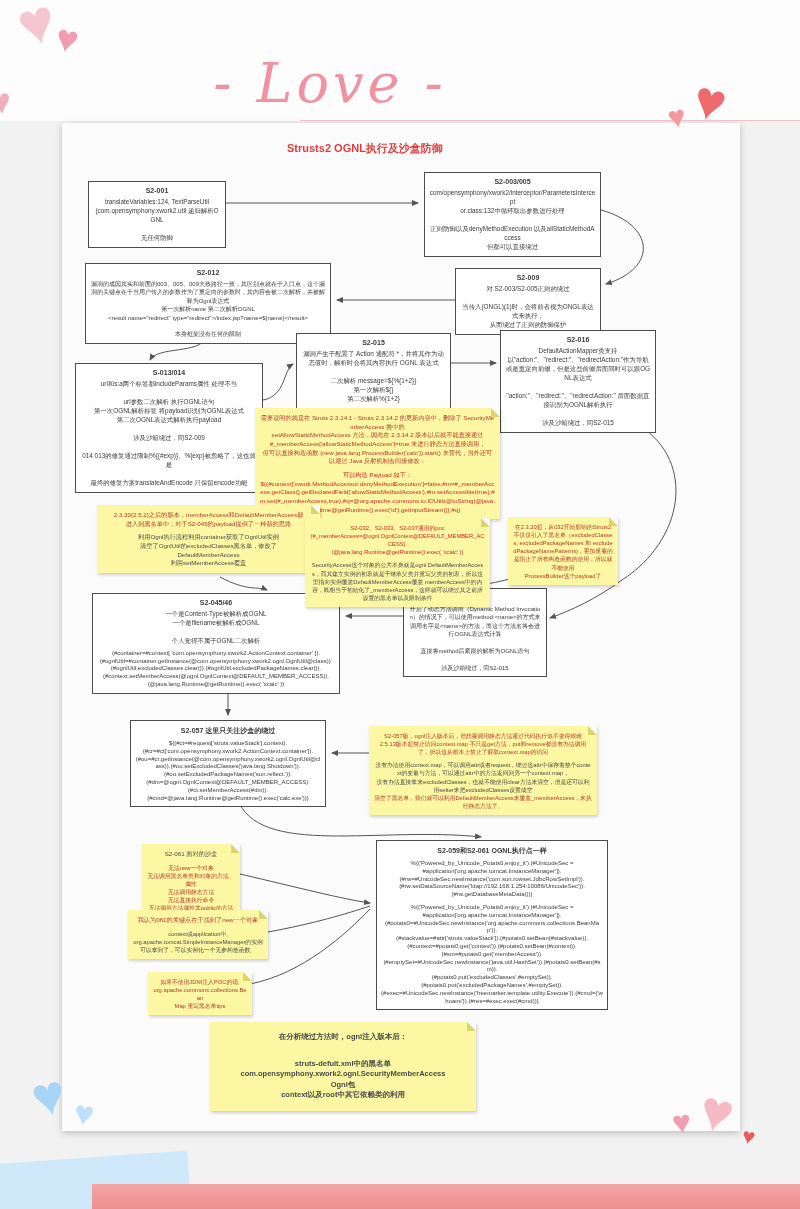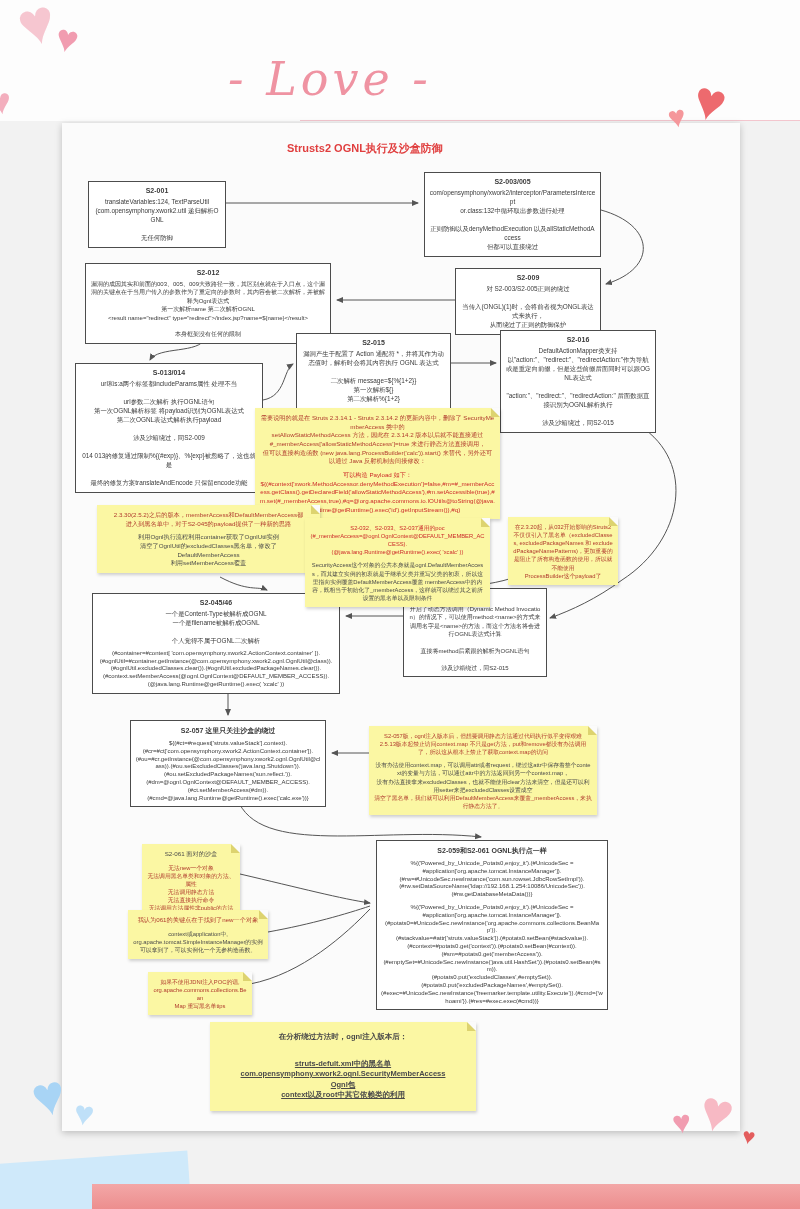--- a/index.html
+++ b/index.html
@@ -7,21 +7,21 @@
   body {
     position:relative; overflow:hidden;
     background:#f2f2f2;
     font-family:"Liberation Sans","DejaVu Sans",sans-serif;
     color:#3a3a3a;
   }
   .topband { position:absolute; left:0; top:0; width:800px; height:121px; background:#fdfdfd; }
   .topband-line { position:absolute; left:300px; top:120px; width:500px; height:1px; background:#f3c6ce; }
   .love { position:absolute; left:0; top:52px; width:660px; text-align:center;
     font-family:"DejaVu Serif","Liberation Serif",serif; font-style:italic;
-    font-size:46px; color:#ef93a2; letter-spacing:4px; }
+    font-size:54px; color:#ef93a2; letter-spacing:4px; }
   .paper { position:absolute; left:62px; top:123px; width:678px; height:1008px;
     background:#fbfbfb; box-shadow:0 2px 7px rgba(0,0,0,.22); }
   .doc-title { position:absolute; left:287px; top:141px; font-size:11px; font-weight:bold; color:#e03e3e; }
 
   .heart { position:absolute; line-height:1; user-select:none; }
 
   svg.wires { position:absolute; left:0; top:0; width:800px; height:1209px; pointer-events:none; }
 
   .node { position:absolute; background:#fff; border:1px solid #4c4c4c;
     padding:5px 4px 4px; text-align:center; }
@@ -271,20 +271,20 @@
 </div>
 
 <div class="note" style="left:148px;top:972px;width:104px;">
   <div class="p red" style="font-size:5.8px;">如果不使用JDNI注入POC的话,
 org.apache.commons.collections.Bean
 Map 重写黑名单tips</div>
 </div>
 
 <div class="note summary" style="left:210px;top:1022px;width:266px;padding:10px 8px;">
   <div class="p">在分析绕过方法时，ognl注入版本后：</div>
-  <div class="p p2" style="white-space:pre-line;text-decoration:underline;">struts-defult.xml中的黑名单
+  <div class="p p2" style="white-space:pre-line;">struts-defult.xml中的黑名单
 com.opensymphony.xwork2.ognl.SecurityMemberAccess
 Ognl包
 context以及root中其它依赖类的利用</div>
 </div>
 
 <div class="footer-blue"></div>
 <div class="footer-pink"></div>
 
 </body></html>

